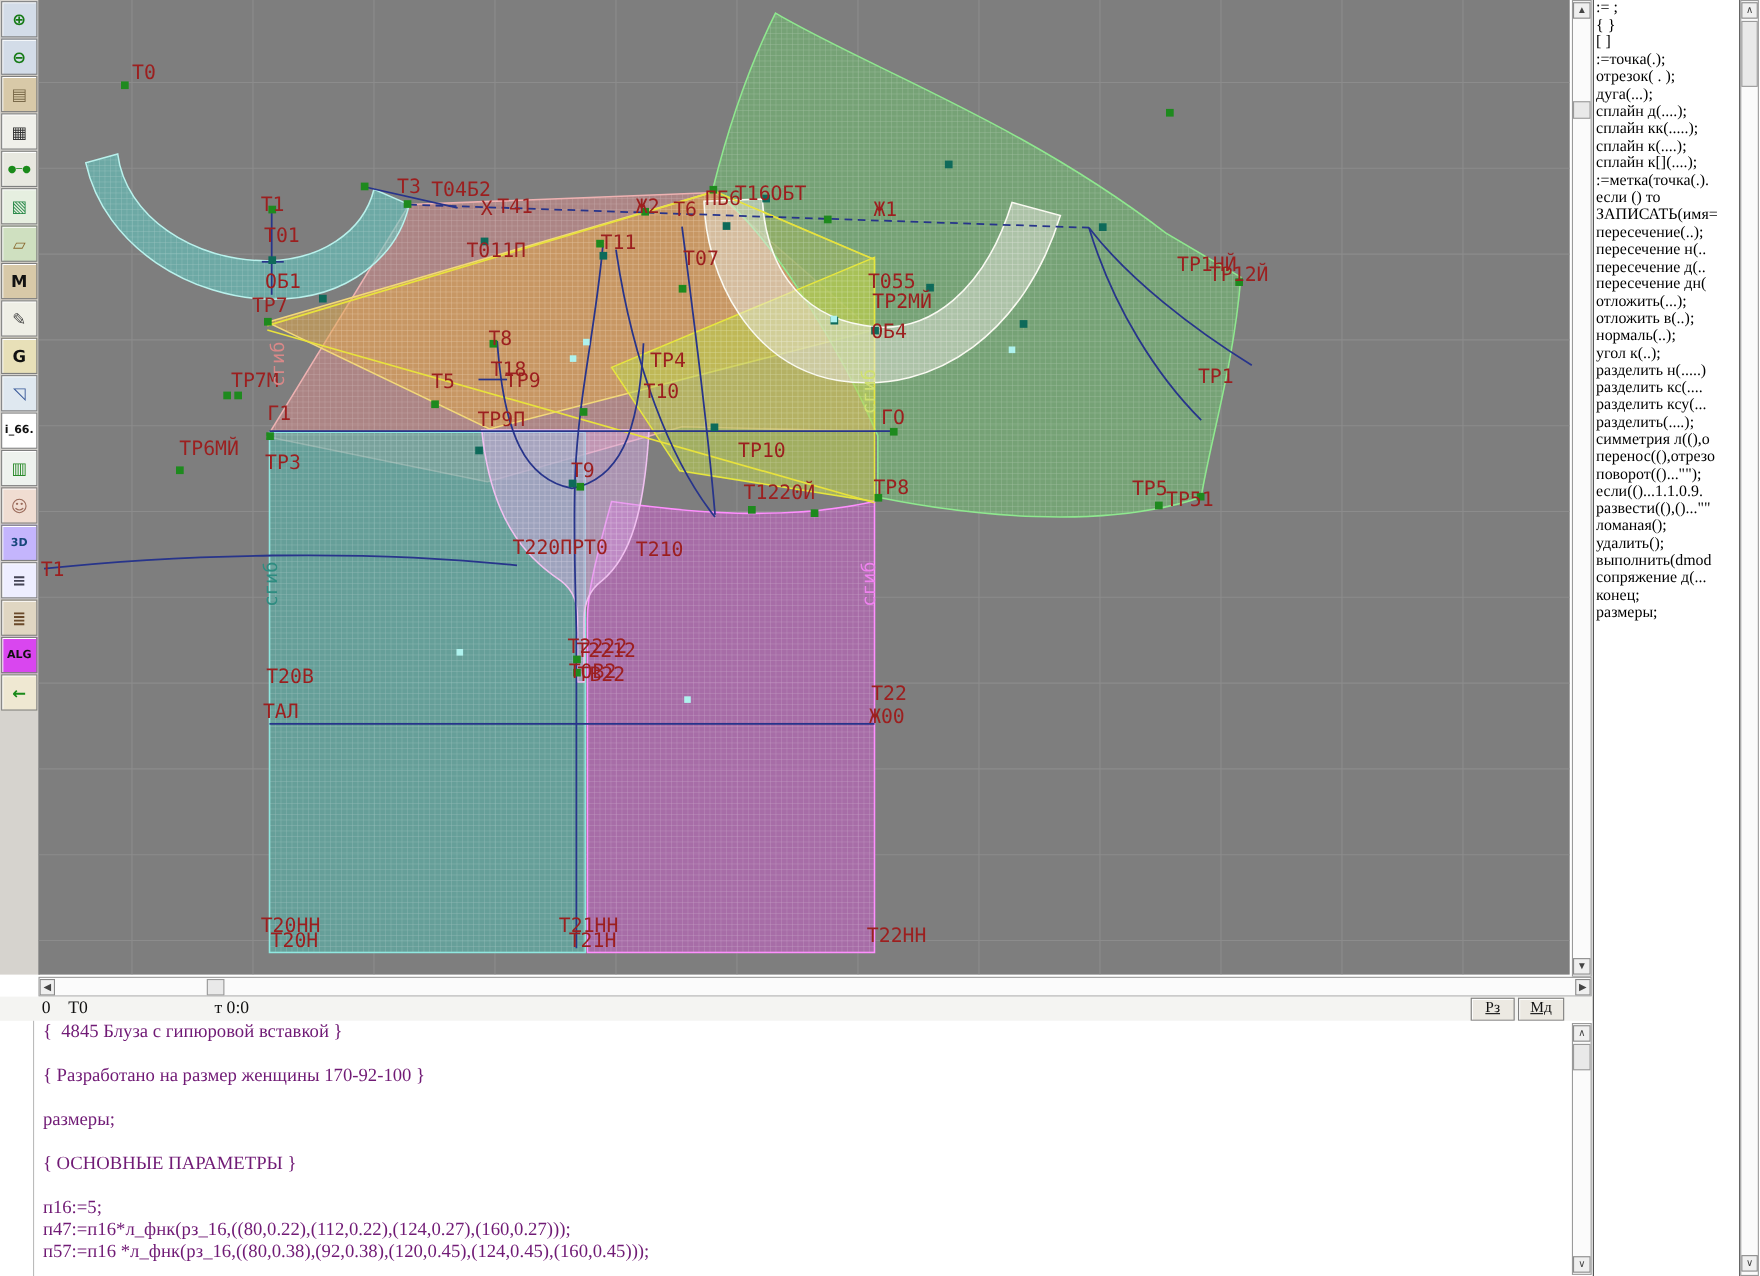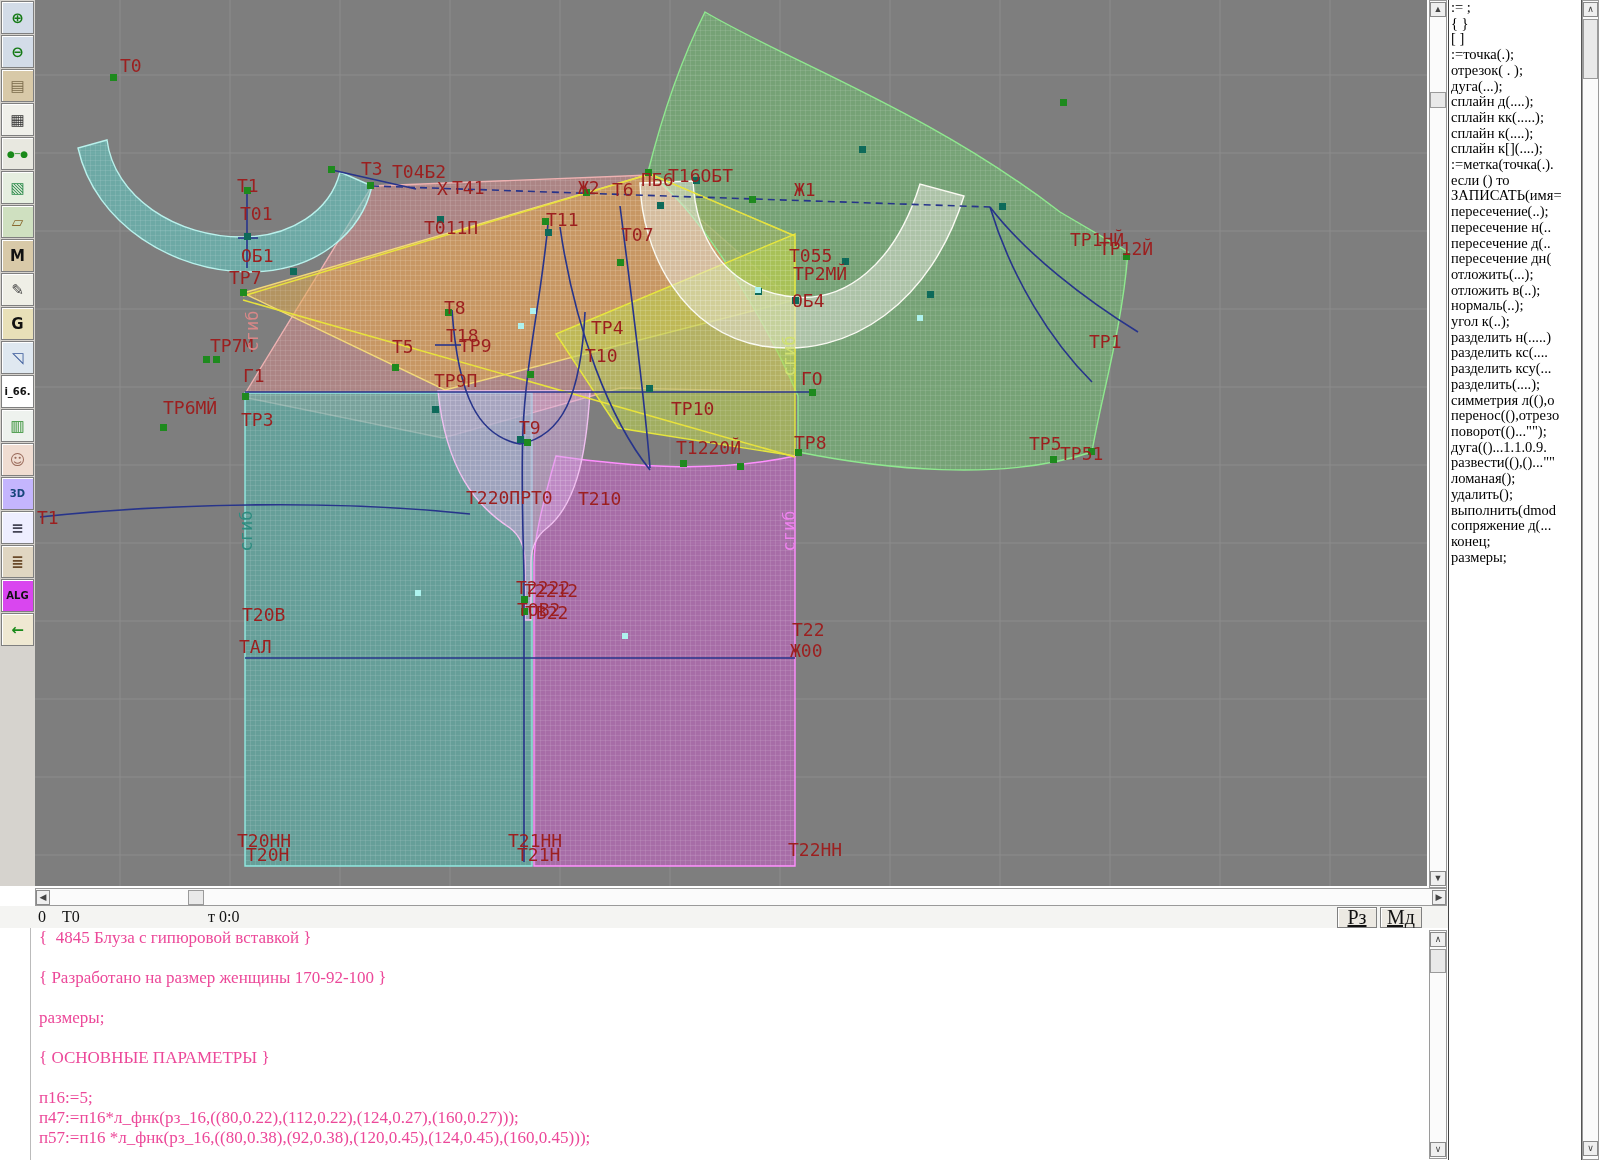--- a/index.html
+++ b/index.html
@@ -16,26 +16,26 @@
   
   .sb{position:absolute;background:#fbfbfb;border:1px solid #9a9a9a;box-sizing:border-box;}
   .sbtn{position:absolute;background:#efefef;border:1px solid #8a8a8a;box-sizing:border-box;
         font-size:9px;line-height:12px;text-align:center;color:#444;cursor:pointer;}
   .sthumb{position:absolute;background:#e9e9e9;border:1px solid #9a9a9a;box-sizing:border-box;cursor:grab;}
   
   #statusrow{position:absolute;left:0px;top:906px;width:1448px;height:22px;background:#f4f4f2;
              font-family:"Liberation Serif",serif;font-size:16px;color:#111;}
   #statusrow .sv{position:absolute;top:2px;}
   .btn3d{position:absolute;top:1px;height:19px;background:#ece9e2;border:1px solid #808080;
-         box-shadow:inset 1px 1px 0 #fff;font-family:"Liberation Serif",serif;font-size:20px;
+         box-shadow:inset 1px 1px 0 #fff;font-family:"Liberation Serif",serif;font-size:14px;
          text-align:center;line-height:18px;cursor:pointer;text-decoration:underline;}
   
   #editor{position:absolute;left:30px;top:928px;width:1398px;height:232px;background:#fff;
           border-left:1px solid #bbb;font-family:"Liberation Serif",serif;font-size:17px;
-          color:#ec4899;overflow:hidden;}
+          color:#701a75;overflow:hidden;}
   #editor .eline{height:20px;line-height:20px;padding-left:8px;white-space:pre;}
   #caret{position:absolute;left:33px;top:930px;width:1px;height:17px;background:#000;}
   
   #cmdpanel{position:absolute;left:1448px;top:0;width:134px;height:1160px;background:#fff;
             border-left:1px solid #444;border-right:1px solid #555;box-sizing:border-box;overflow:hidden;}
   #cmdpanel .cline{font-family:"Liberation Serif",serif;font-size:14.5px;line-height:15.7px;
                    white-space:nowrap;color:#000;padding-left:2px;cursor:pointer;}
 </style>
 </head>
 <body>
@@ -248,21 +248,21 @@
   <div class="sbtn" style="left:1430px;top:871px;width:16px;height:15px;">▼</div>
 
   <div class="sb" style="left:35px;top:888px;width:1412px;height:18px;"></div>
   <div class="sbtn" style="left:36px;top:890px;width:14px;height:15px;">◀</div>
   <div class="sthumb" style="left:188px;top:890px;width:16px;height:15px;"></div>
   <div class="sbtn" style="left:1432px;top:890px;width:14px;height:15px;">▶</div>
 
   <div id="statusrow">
     <span class="sv" style="left:38px;">0</span>
     <span class="sv" style="left:62px;">Т0</span>
-    <span class="sv" style="left:208px;">т 0:0</span>
+    <span class="sv" style="left:195px;">т 0:0</span>
     <div class="btn3d" style="left:1337px;width:38px;">Рз</div>
     <div class="btn3d" style="left:1380px;width:40px;">Мд</div>
   </div>
 
   <div id="caret"></div>
   <div id="editor">
       <div class="eline">{  4845 Блуза с гипюровой вставкой }</div>
       <div class="eline"> </div>
       <div class="eline">{ Разработано на размер женщины 170-92-100 }</div>
       <div class="eline"> </div>
@@ -302,21 +302,21 @@
       <div class="cline">отложить  в(..);</div>
       <div class="cline">нормаль(..);</div>
       <div class="cline">угол  к(..);</div>
       <div class="cline">разделить  н(.....)</div>
       <div class="cline">разделить  кс(....</div>
       <div class="cline">разделить  ксу(...</div>
       <div class="cline">разделить(....);</div>
       <div class="cline">симметрия  л((),о</div>
       <div class="cline">перенос((),отрезо</div>
       <div class="cline">поворот(()..."");</div>
-      <div class="cline">дуга(()...1.1.0.9.</div>
+      <div class="cline">если(()...1.1.0.9.</div>
       <div class="cline">развести((),()...""</div>
       <div class="cline">ломаная();</div>
       <div class="cline">удалить();</div>
       <div class="cline">выполнить(dmod</div>
       <div class="cline">сопряжение  д(...</div>
       <div class="cline">конец;</div>
       <div class="cline">размеры;</div>
     </div>
 
   <div class="sb" style="left:1582px;top:0;width:17px;height:1160px;"></div>

